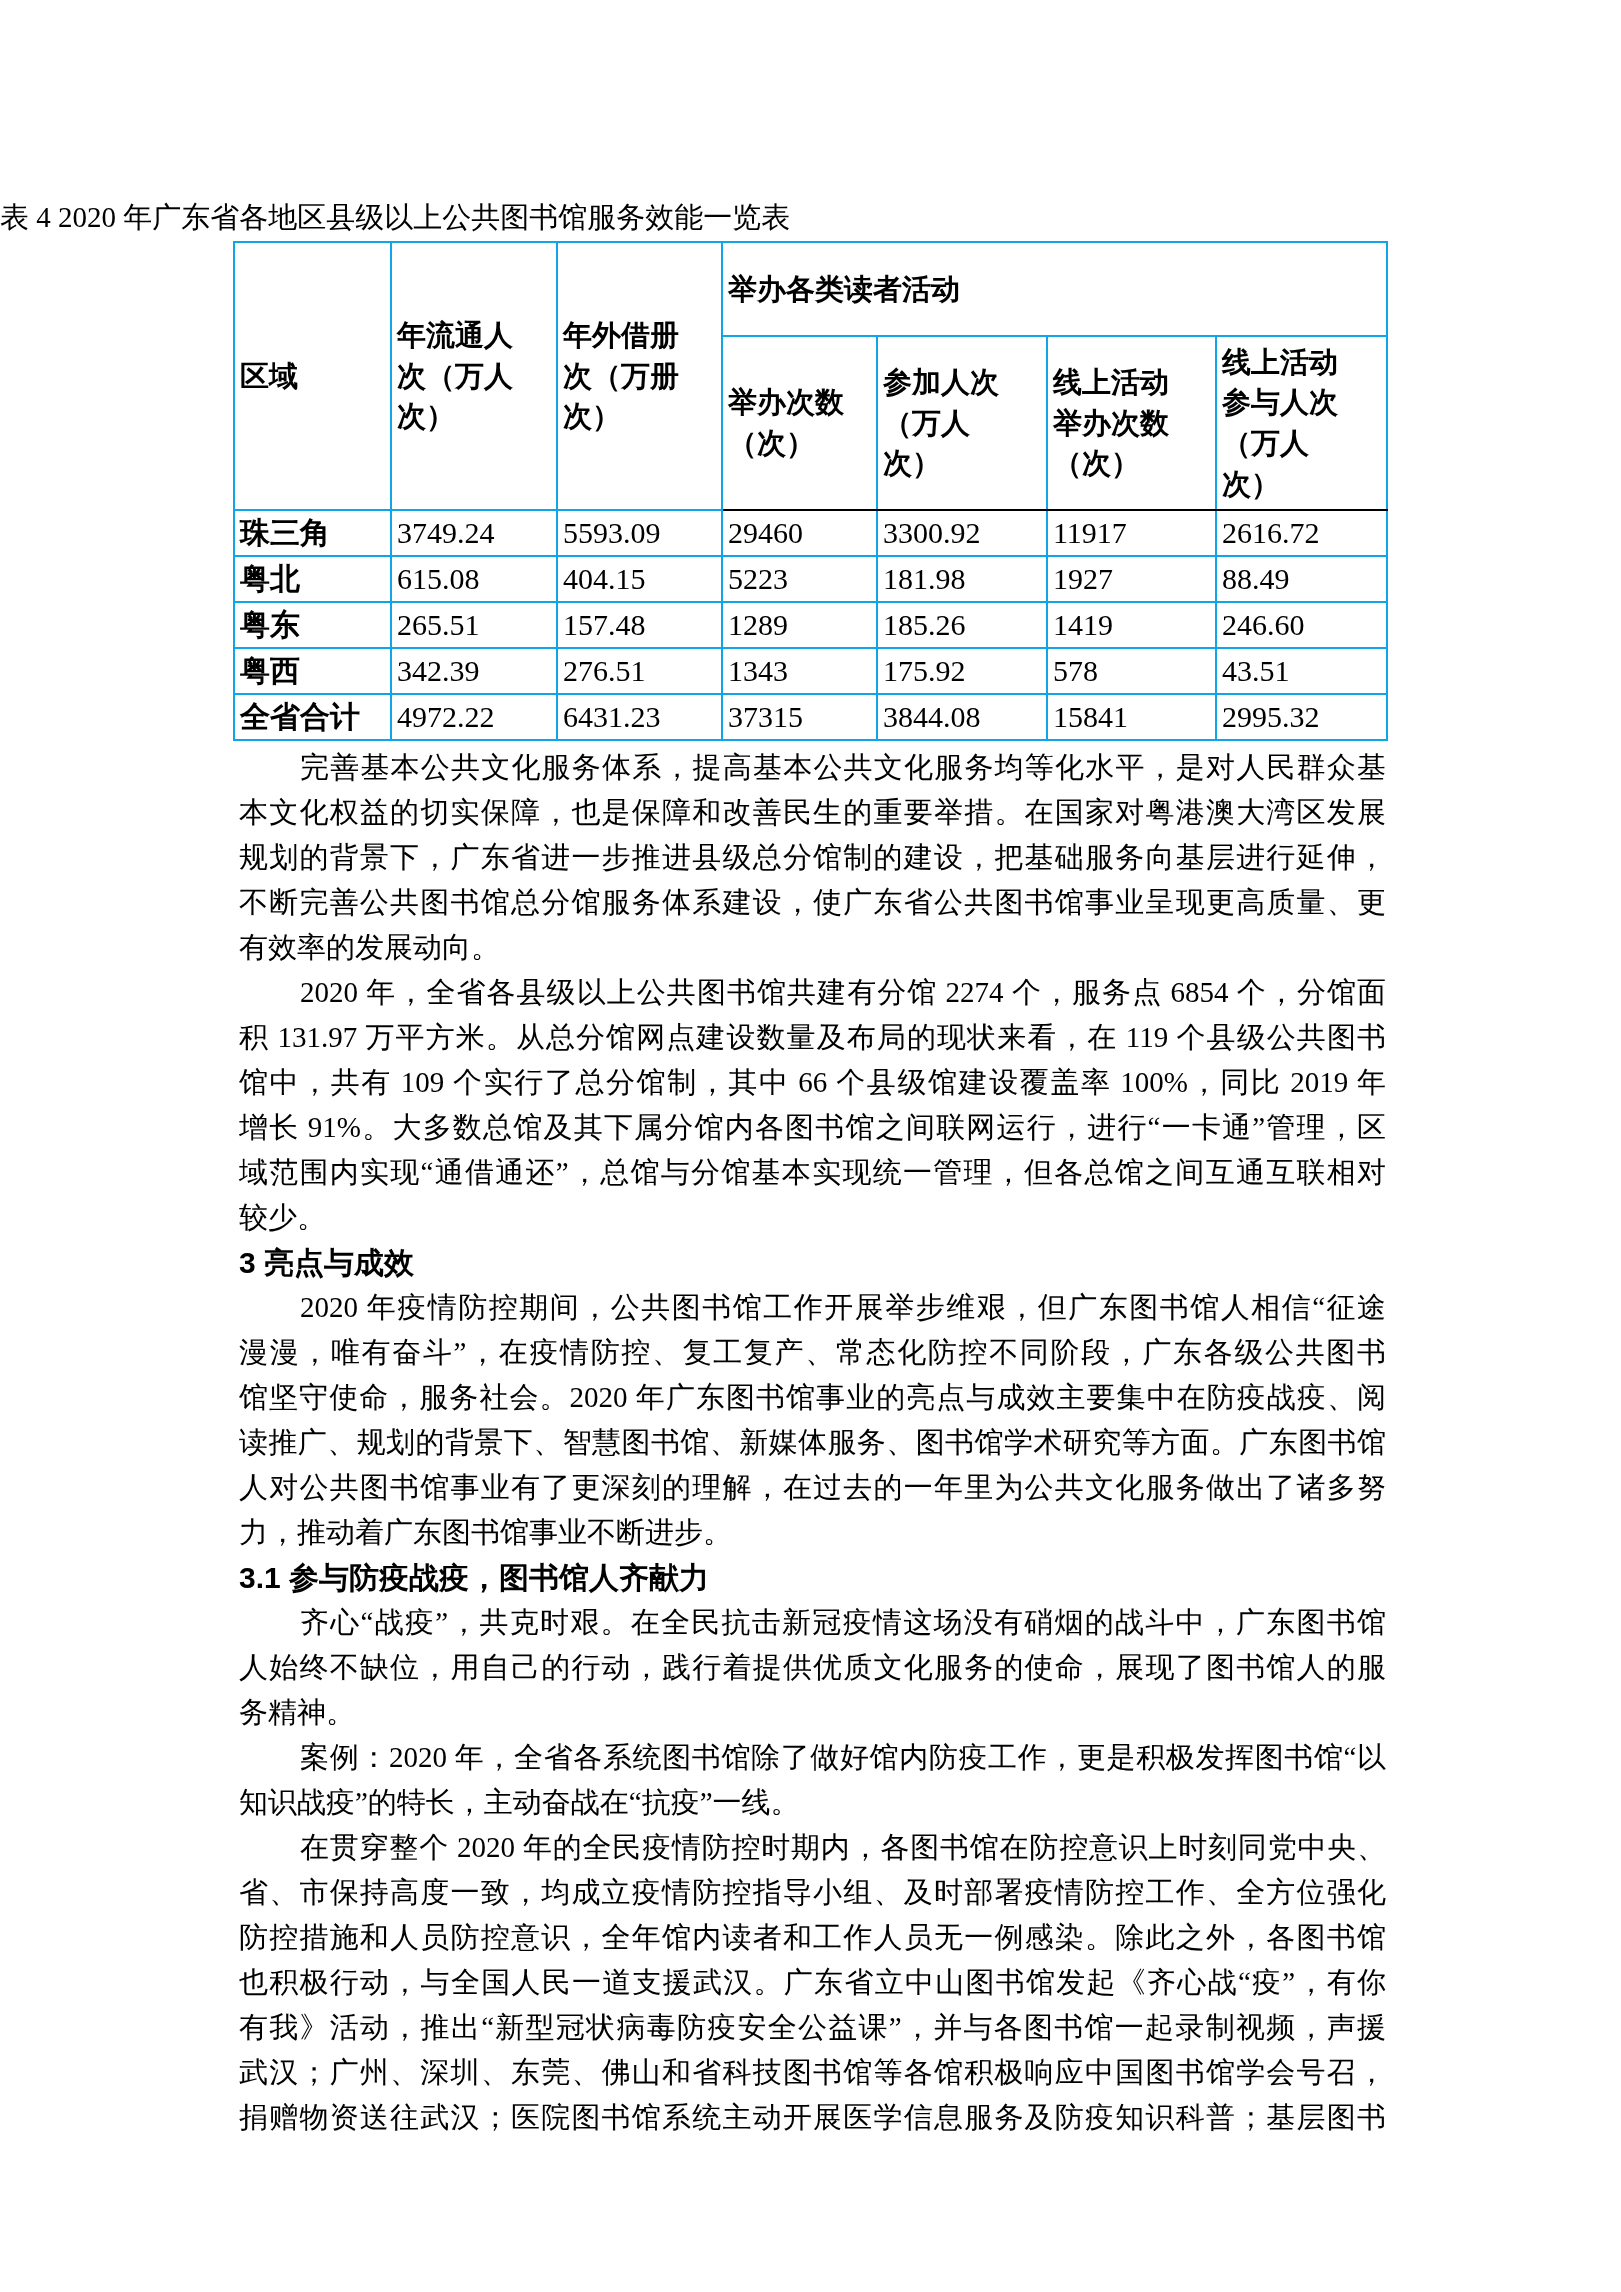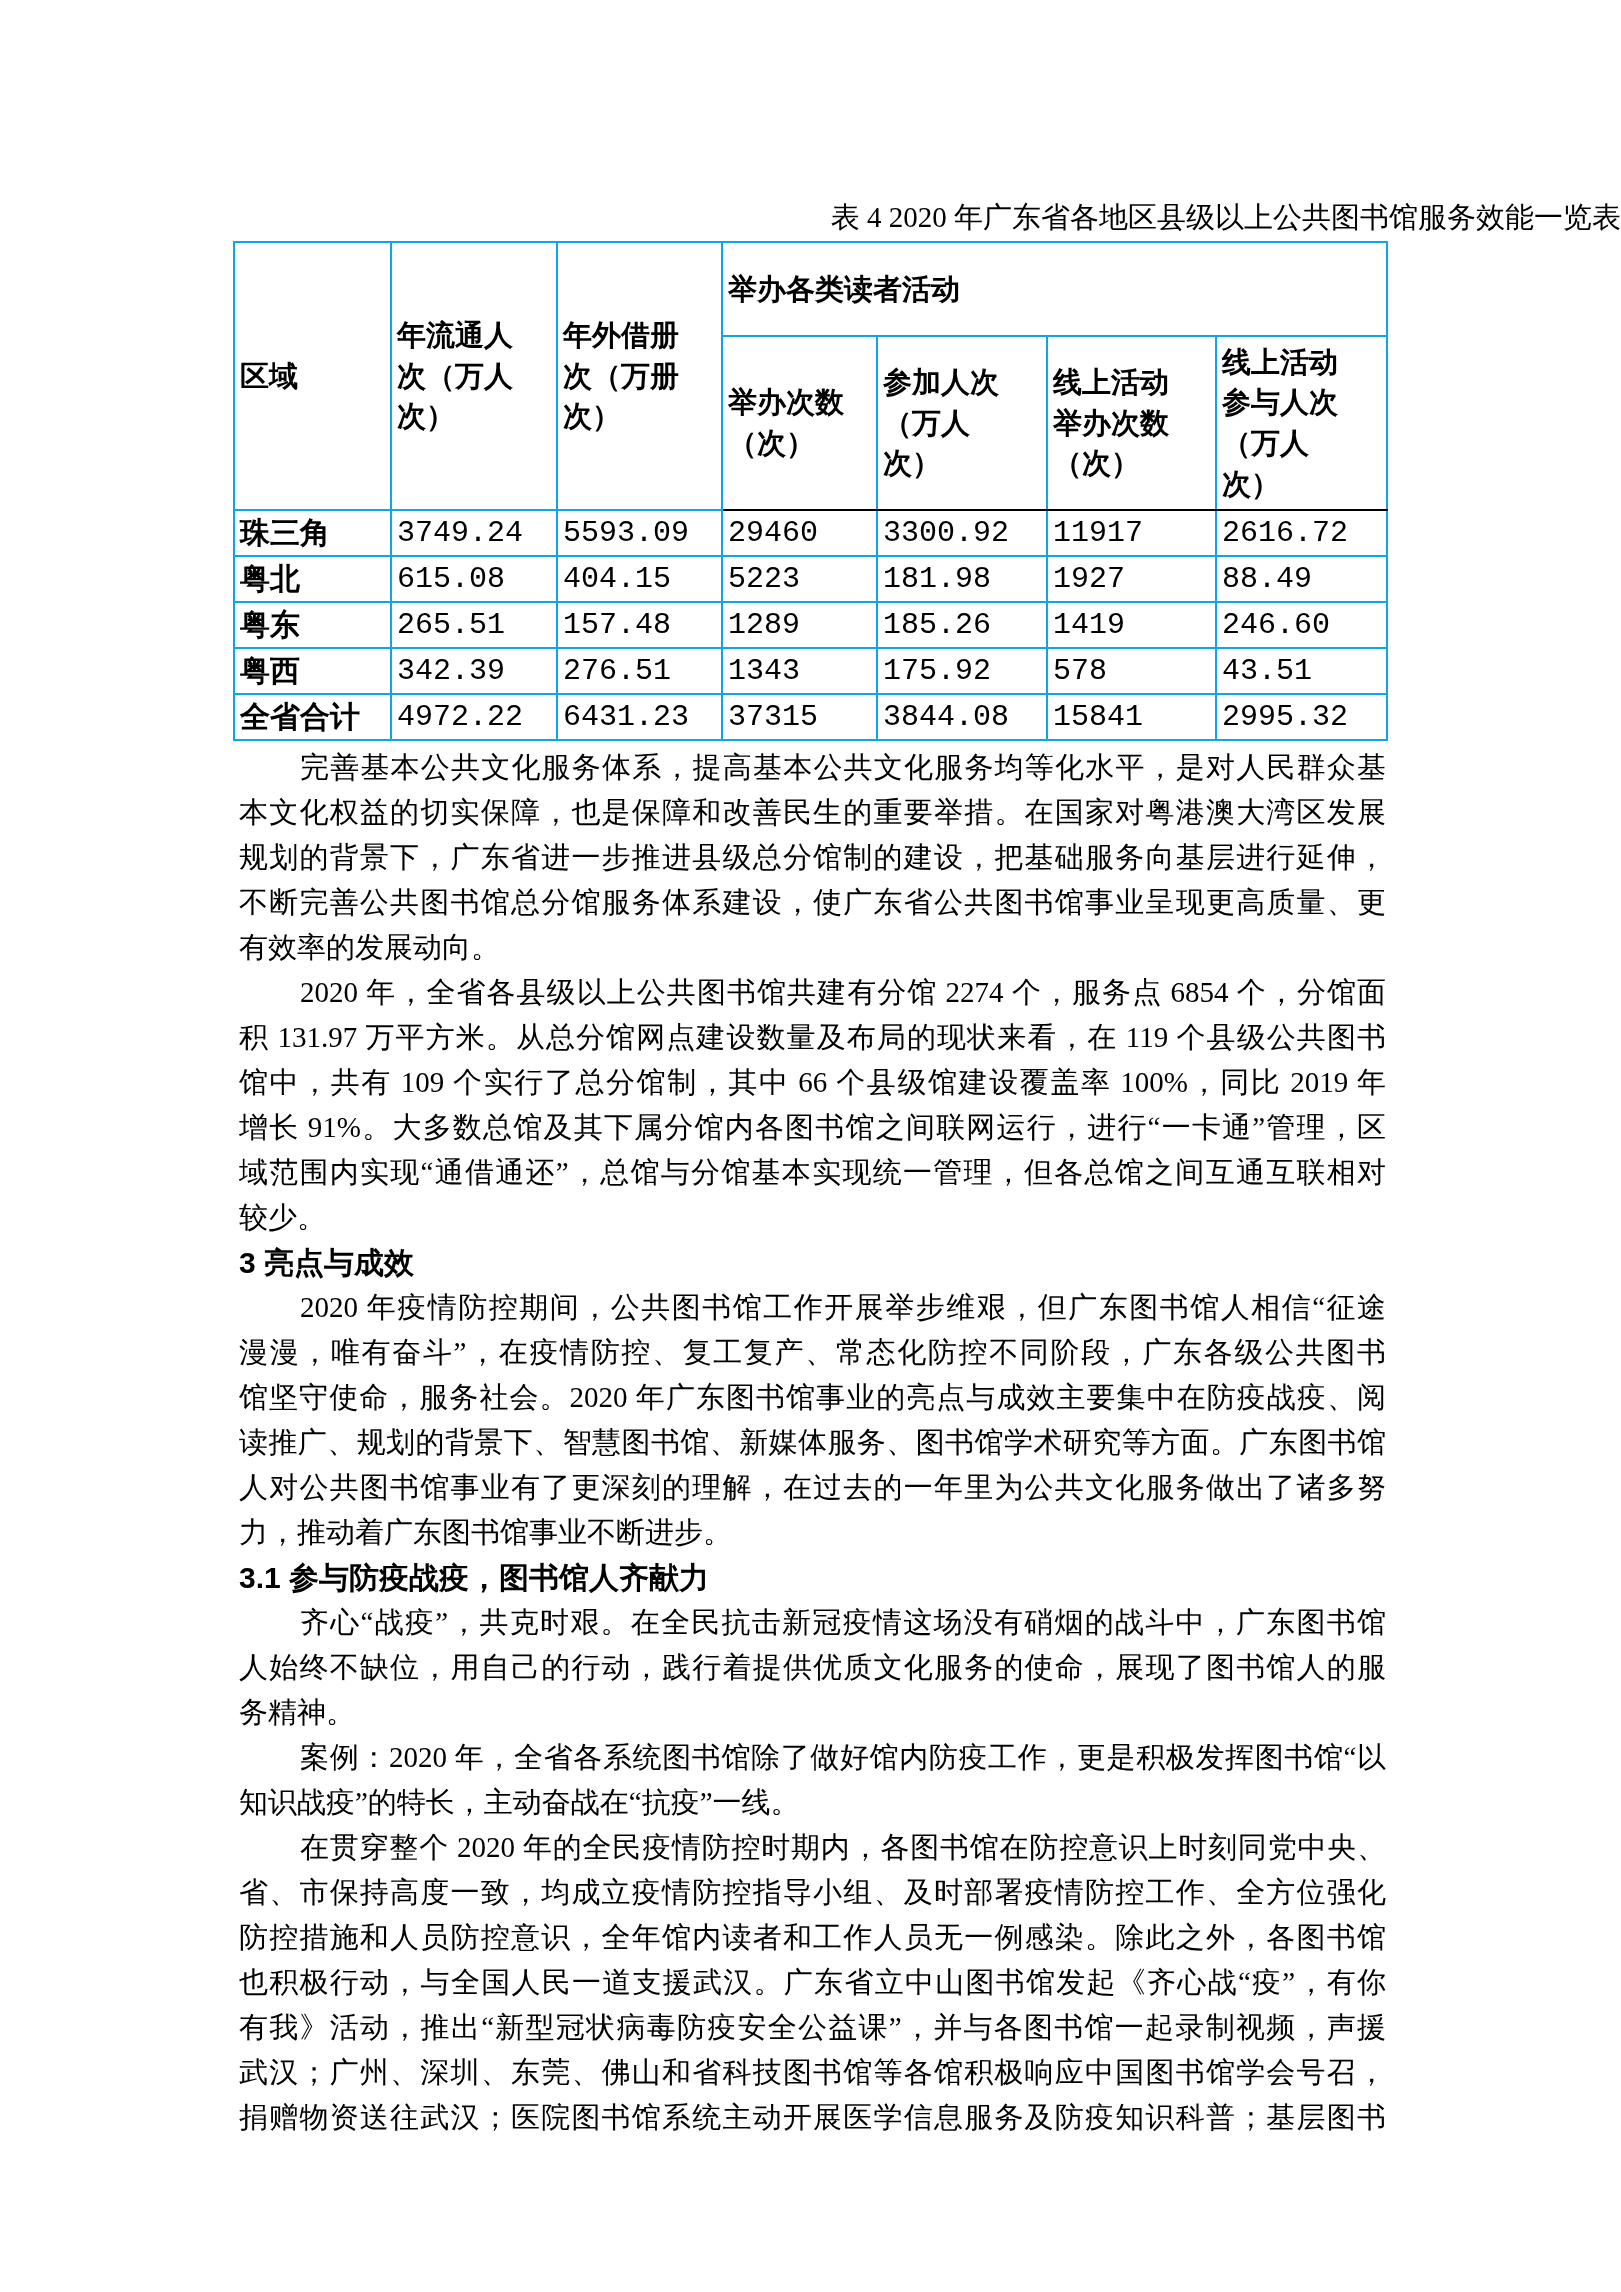--- a/index.html
+++ b/index.html
@@ -10,21 +10,21 @@
     background: #ffffff;
     color: #000;
     overflow: hidden;
     margin: 0 auto;
   }
   .caption {
     position: absolute;
     top: 198px;
     left: 0;
     width: 100%;
-    text-align: right;
+    text-align: left;
     font-family: "Liberation Serif", "DejaVu Serif", serif;
     font-size: 29px;
     line-height: 39px;
     white-space: nowrap;
   }
   table.stats {
     position: absolute;
     left: 233px;
     top: 241px;
     width: 1151px;
@@ -46,21 +46,21 @@
     line-height: 1.4;
     white-space: pre-line;
   }
   .stats tr.hrow2 th { border-bottom: 2.9px solid #000; }
   .stats td.region {
     font-family: "Liberation Sans", "DejaVu Sans", sans-serif;
     font-weight: bold;
     font-size: 30px;
   }
   .stats td.num {
-    font-family: Liberation Mono, monospace;
+    font-family: Liberation Serif, serif;
     font-size: 30px;
   }
   .stats tr.hrow1 { height: 94px; }
   .stats tr.hrow2 { height: 174px; }
   .stats tr.data  { height: 46px; padding-left: 36px; }
   .bodytext {
     position: absolute;
     left: 239px;
     top: 745px;
     width: 1147px;

